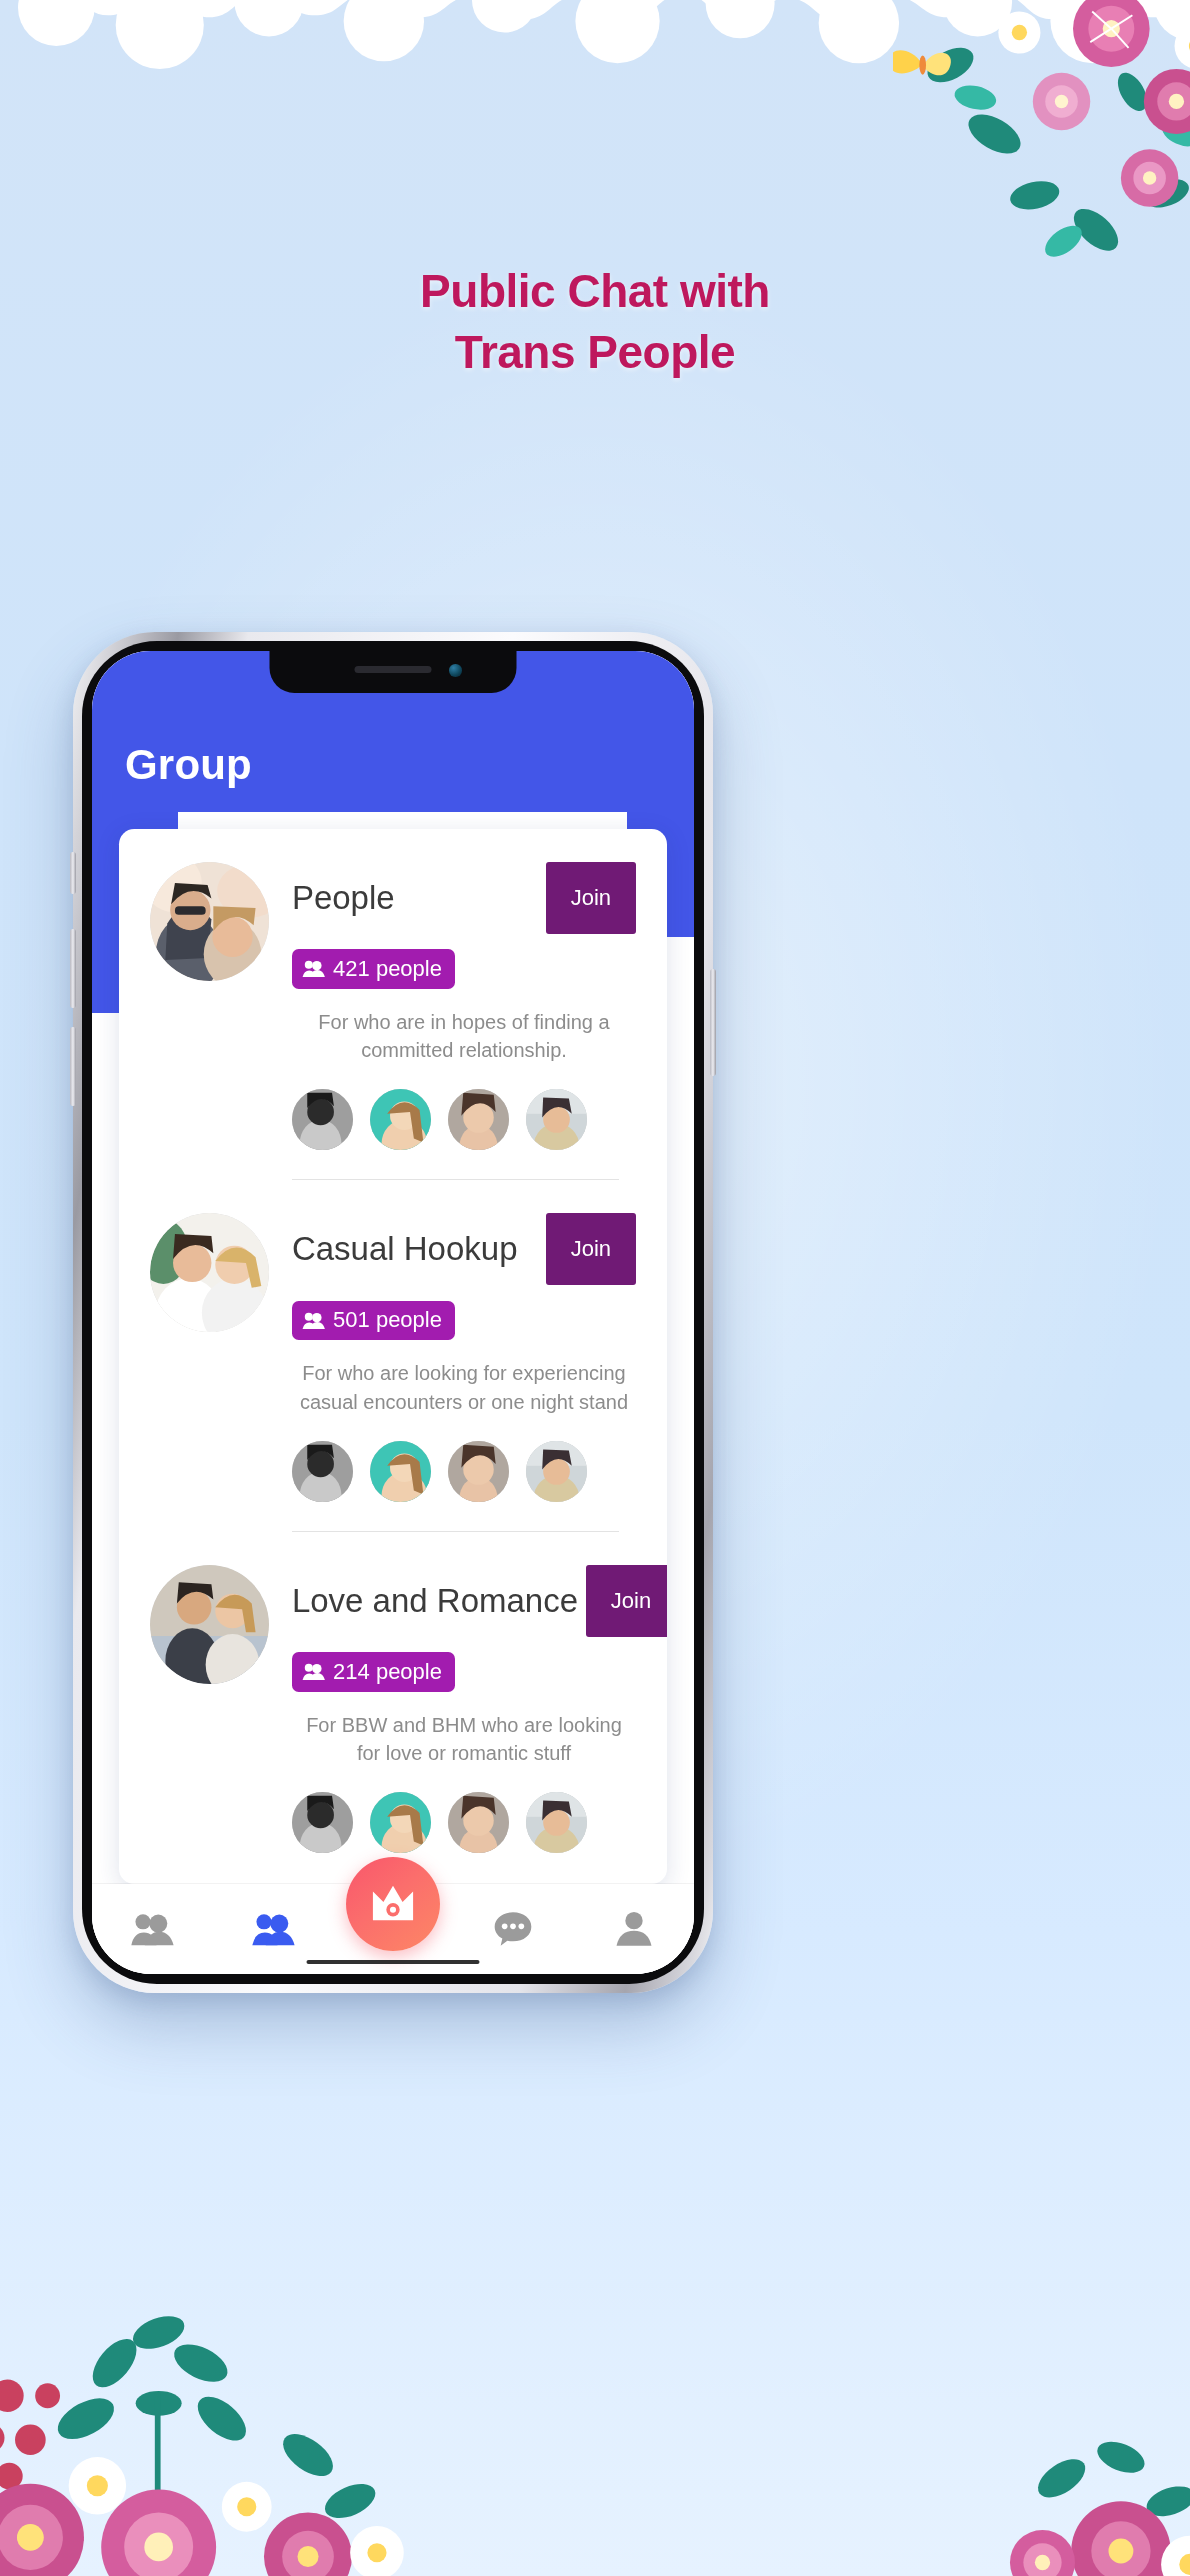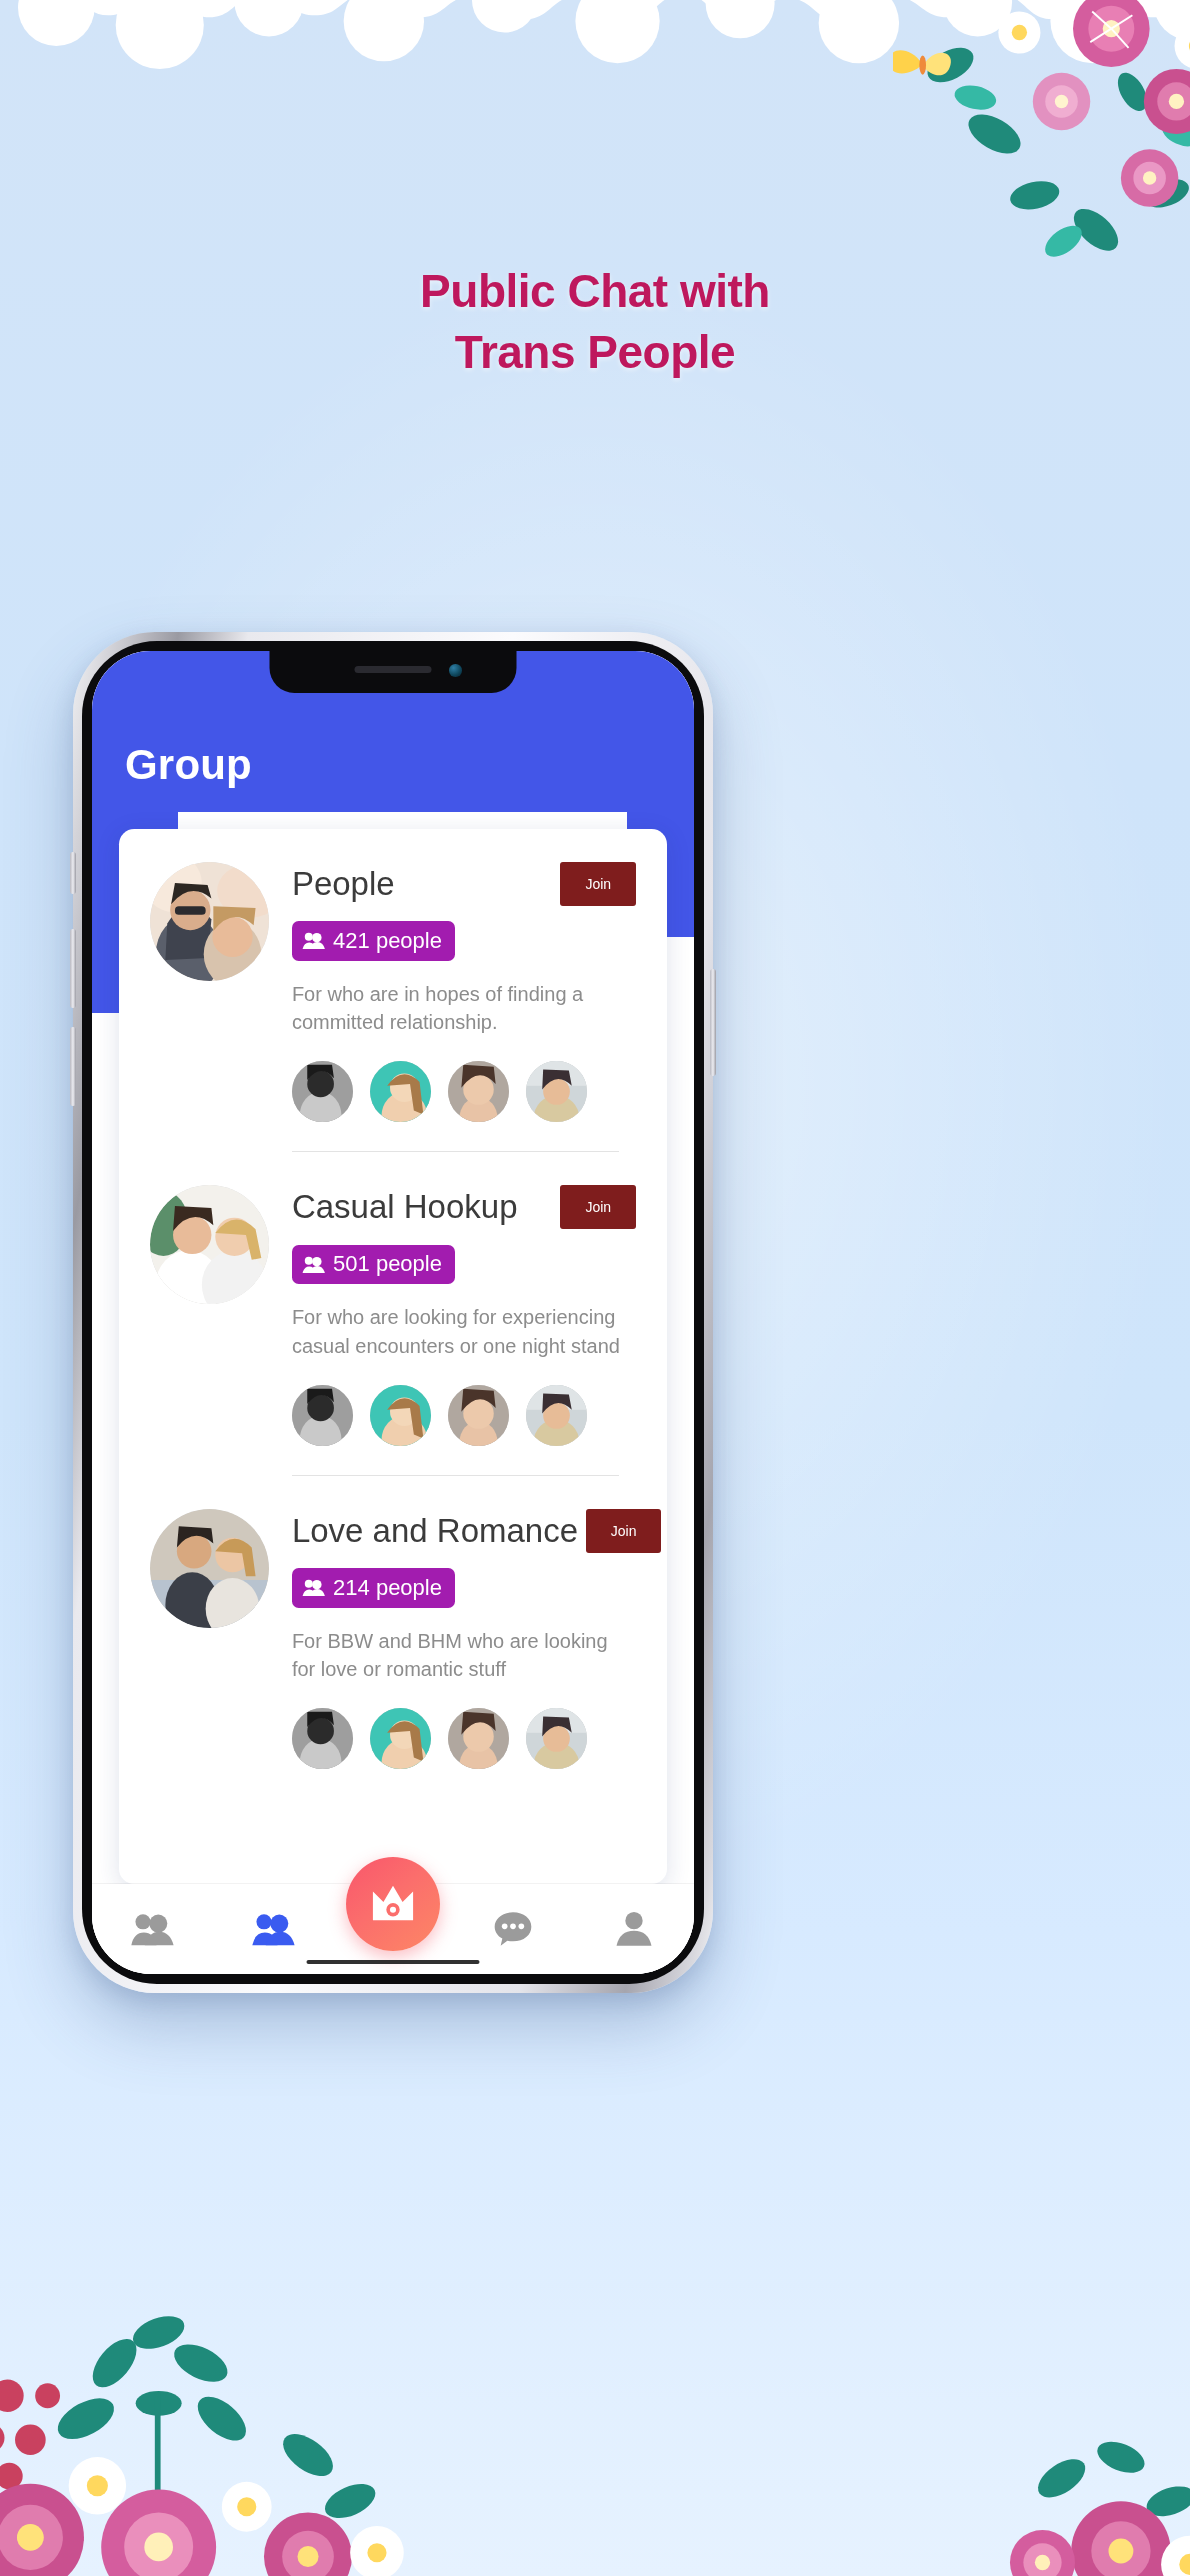--- a/index.html
+++ b/index.html
@@ -132,39 +132,40 @@
     flex: 0 0 119px; overflow: hidden; position: relative;
     background: #ddd;
   }
   .gc-right { flex: 1 1 auto; padding-left: 23px; min-width: 0; }
   .gc-titlerow { display: flex; align-items: center; justify-content: space-between; gap: 7.7px; }
   .gc-title {
     font-size: 33px; color: #3b3b3b; font-weight: normal; white-space: nowrap;
   }
   .join-btn {
     flex: 0 0 auto;
-    background: #7f1d1d; color: #fff;
-    font-size: 14px;
-    padding: 15px 25px;
+    background: #701a75; color: #fff;
+    font-size: 22px;
+    padding: 25px 25px;
     border: none; border-radius: 2.9px;
     font-family: inherit;
     line-height: 1;
   }
   .gc-badge {
     display: inline-flex; align-items: center; gap: 7.7px;
     margin-top: 15.3px;
     background: #a21caf; color: #ffffff;
     border-radius: 6.7px;
     padding: 6.7px 13.4px 6.7px 10.5px;
     font-size: 22px;
   }
   .gc-desc {
     margin-top: 19px;
     font-size: 20px; line-height: 1.42; color: #8c8c8c;
     max-width: 498px;
+    text-align: center;
   }
   .gc-members { display: flex; gap: 17px; margin-top: 25px; padding-bottom: 29px; }
   .mem {
     width: 61px; height: 61px; border-radius: 50%; overflow: hidden;
     position: relative; flex: 0 0 61px; background: #c8c8c8;
   }
   .gc-sep { height: 1px; background: #e3e3e3; margin: 0 0 0 0; }
 
   
   #bottom-nav {

